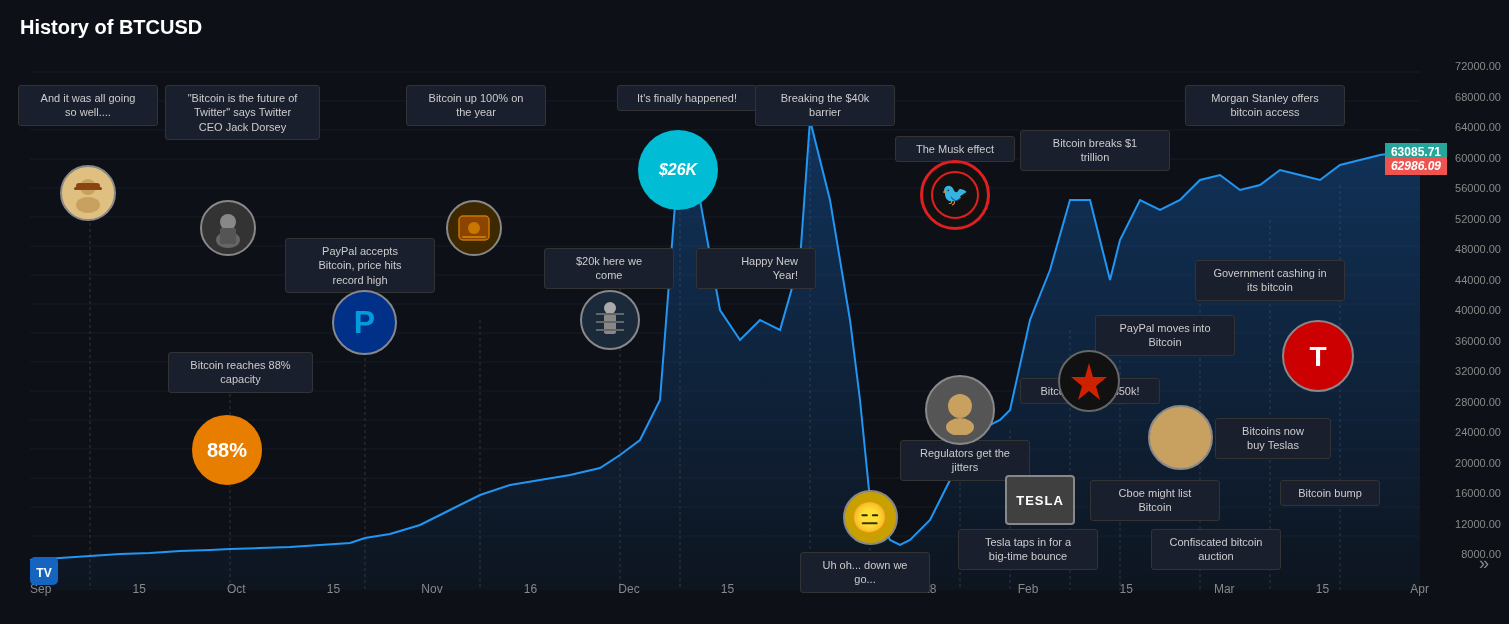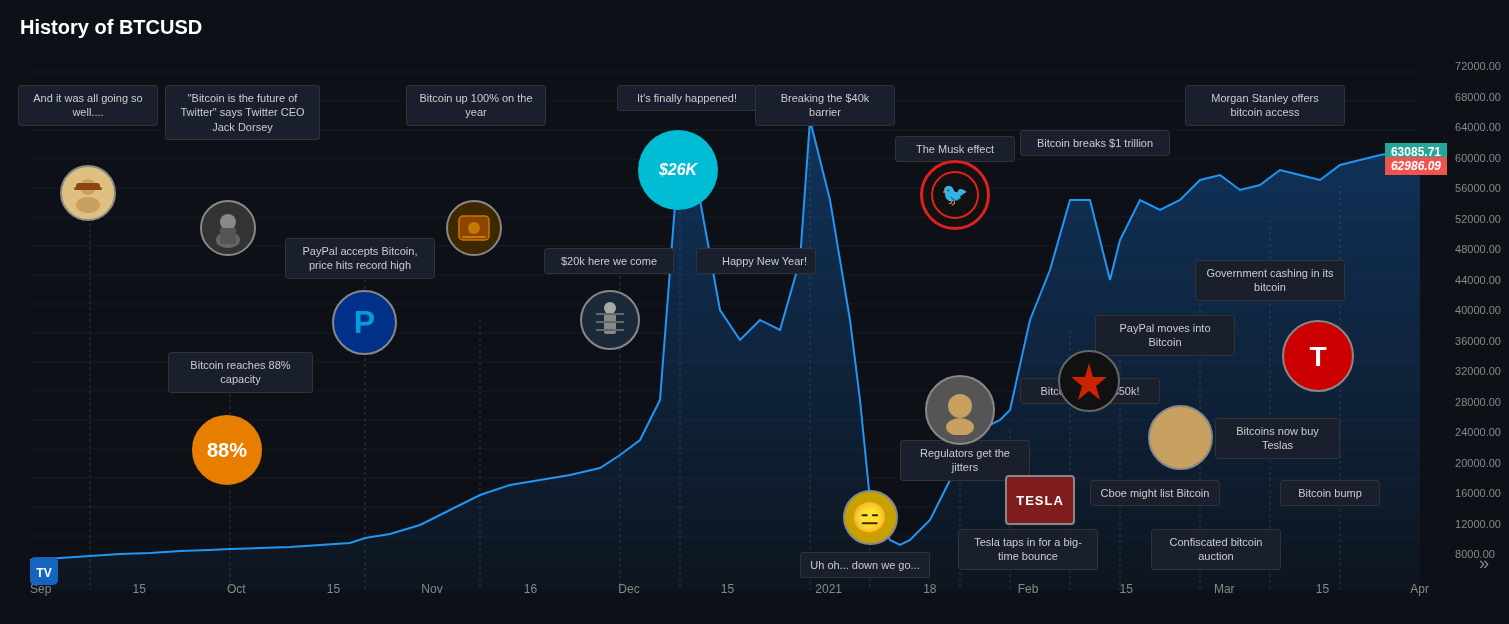--- a/index.html
+++ b/index.html
@@ -29,20 +29,21 @@
     #y-axis {
       position: absolute;
       right: 8px;
       top: 60px;
       display: flex;
       flex-direction: column;
       justify-content: space-between;
       height: 500px;
       font-size: 11px;
       color: #888;
+      text-align: right;
     }
     .y-label { color: #888; font-size: 11px; }
     #x-axis {
       position: absolute;
       bottom: 28px;
       left: 30px;
       right: 80px;
       display: flex;
       justify-content: space-between;
       font-size: 12px;
@@ -54,21 +55,21 @@
       left: 0;
       width: 1430px;
       height: 624px;
     }
     
     .annotation {
       position: absolute;
       background: #1a1f2e;
       border: 1px solid #333;
       border-radius: 3px;
-      padding: 5px 8px;
+      padding: 5px 17px;
       font-size: 11px;
       color: #ccc;
       max-width: 160px;
       text-align: center;
       line-height: 1.3;
     }
     .circle-icon {
       position: absolute;
       border-radius: 50%;
       display: flex;
@@ -309,38 +310,38 @@
   </div>
 
   <div class="annotation" style="top:552px; left:800px; width:130px;">Uh oh... down we go...</div>
 
   <div class="circle-icon" style="width:55px;height:55px;top:490px;left:843px;background:#c8a000;border:2px solid #888;">
     <span style="font-size:30px;">😑</span>
   </div>
 
   <div class="annotation" style="top:529px; left:958px; width:140px;">Tesla taps in for a big-time bounce</div>
 
-  <div class="circle-icon" style="width:70px;height:50px;top:475px;left:1005px;background:#7f1d1d;border-radius:4px;border:2px solid #888;">
+  <div class="circle-icon" style="width:70px;height:50px;top:475px;left:1005px;background:#404040;border-radius:4px;border:2px solid #888;">
     <span style="font-size:13px;font-weight:bold;color:#fff;letter-spacing:1px;">TESLA</span>
   </div>
 
   <div class="annotation" style="top:529px; left:1151px; width:130px;">Confiscated bitcoin auction</div>
 
   <div class="annotation" style="top:85px; left:1185px; width:160px;">Morgan Stanley offers bitcoin access</div>
 
   <div class="annotation" style="top:260px; left:1195px; width:150px;">Government cashing in its bitcoin</div>
 
   <div class="circle-icon" style="width:65px;height:65px;top:405px;left:1148px;background:#c8a060;border:2px solid #888;">
     <svg width="46" height="46" viewBox="0 0 46 46">
         <circle cx="23" cy="18" r="11" fill="#c8a060"></circle>
         <ellipse cx="23" cy="38" rx="13" ry="8" fill="#c8a060"></ellipse>
       </svg>
   </div>
 
-  <div class="annotation" style="top:418px; left:1215px; width:125px;text-align:center;">Bitcoins now buy Teslas</div>
+  <div class="annotation" style="top:418px; left:1215px; width:116px;text-align:center;">Bitcoins now buy Teslas</div>
 
   <div class="circle-icon" style="width:72px;height:72px;top:320px;left:1282px;background:#cc0000;border:2px solid #888;">
     <svg width="52" height="52" viewBox="0 0 52 52">
         <circle cx="26" cy="26" r="25" fill="#cc0000"></circle>
         <text x="26" y="36" text-anchor="middle" fill="#fff" font-size="28" font-weight="bold">T</text>
       </svg>
   </div>
 
   <div class="annotation" style="top:480px; left:1090px; width:130px;">Cboe might list Bitcoin</div>
 

